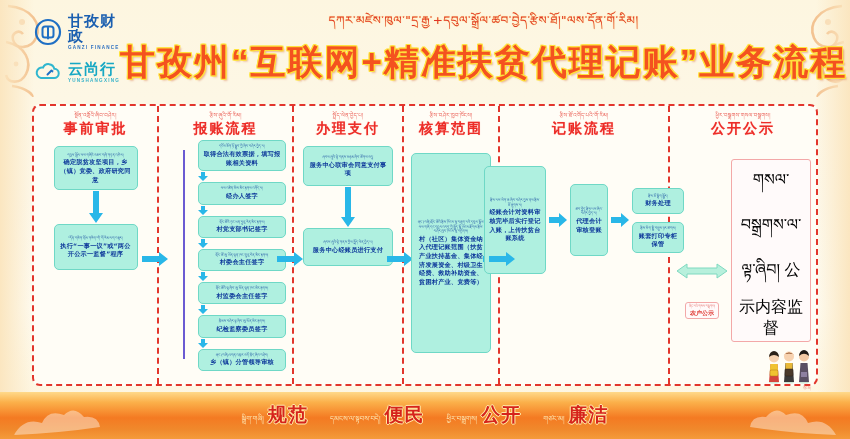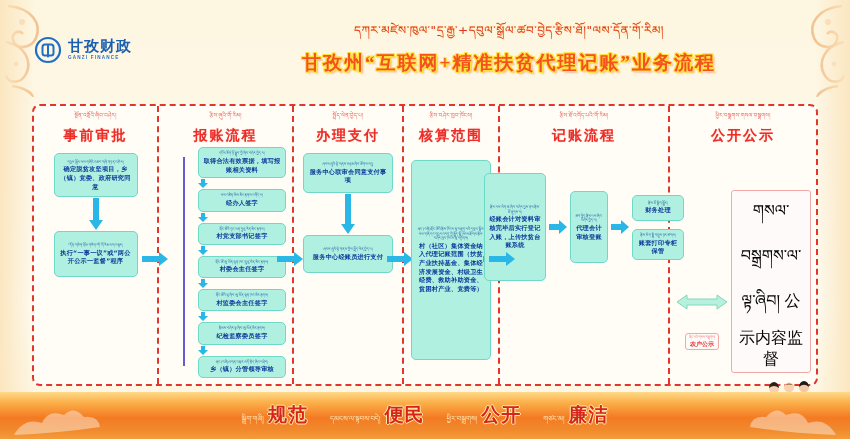--- a/index.html
+++ b/index.html
@@ -55,23 +55,23 @@
   }
   .title-tib {
     font-size: 12px; color: #e0352b; letter-spacing: .5px;
     white-space: nowrap; line-height: 1.1;
     font-family: "DejaVu Sans", sans-serif;
     text-shadow: 0 0 1px #ffd24d;
     transform: scaleY(.92);
   }
   .title-cn {
     margin-top: 12px;
-    font-size: 19px; font-weight: bold; letter-spacing: 2px;
+    font-size: 35px; font-weight: bold; letter-spacing: 2px;
     color: #f4521f; white-space: nowrap;
-    font-family: Liberation Serif, serif;
+    font-family: Liberation Sans, sans-serif;
     text-shadow:
        1px 0 0 #ffe23c, -1px 0 0 #ffe23c, 0 1px 0 #ffe23c, 0 -1px 0 #ffe23c,
        1px 1px 0 #ffe23c, -1px -1px 0 #ffe23c, 1px -1px 0 #ffe23c, -1px 1px 0 #ffe23c,
        2px 2px 2px rgba(200,60,0,.35);
   }
 
   
   .panel {
     position: absolute; left: 32px; top: 104px;
     width: 786px; height: 282px;
@@ -80,36 +80,36 @@
     background: #fffdf6;
     display: flex;
     z-index: 2;
   }
   .col {
     position: relative;
     border-right: 2px dashed #e2352c;
     padding-top: 7px;
     display: flex; flex-direction: column; align-items: center;
   }
-  .col:last-child { border-right: none; gap: 24px; }
+  .col:last-child { border-right: none; }
   .c1 { width: 125px; }
   .c2 { width: 135px; }
   .c3 { width: 110px; }
   .c4 { width: 96px; gap: 8px; }
   .c5 { width: 170px; gap: 21px; }
   .c6 { width: 146px; }
 
   .col-head { text-align: center; line-height: 1; }
   .head-tib {
     font-size: 5.4px; color: #e9574d; letter-spacing: .2px;
     font-family: "DejaVu Sans", sans-serif;
     white-space: nowrap;
   }
   .head-cn {
-    margin-top: 10px;
+    margin-top: 3px;
     font-size: 14px; font-weight: bold; letter-spacing: 2px;
     color: #ec2d28;
     font-family: "DejaVu Sans", "Liberation Sans", sans-serif;
     text-shadow: 0 0 1px #ffb0a8;
   }
 
   
   .box {
     background: #aff0e0;
     border: 1px solid #6fd8c6;
@@ -285,20 +285,33 @@
             <rect x="8.5" y="8.5" width="11" height="11" rx="2.5" fill="none" stroke="#1f6fc4" stroke-width="2"></rect>
             <path d="M14 9.5 V20.5" stroke="#1f6fc4" stroke-width="2" stroke-linecap="round"></path>
           </svg>
         </span>
         <span class="logo-txt">
           <span class="logo-cn">甘孜财政</span>
           <span class="logo-en">GANZI FINANCE</span>
         </span>
       </div>
 
+      <div class="logo-row">
+        <span class="logo-mark">
+          <svg width="28" height="28" viewBox="0 0 28 28">
+            <path d="M7 20 h13 a4.6 4.6 0 0 0 .3-9.2 A6 6 0 0 0 9 9.6 A5.2 5.2 0 0 0 7 20 z" fill="none" stroke="#2fb6cf" stroke-width="2"></path>
+            <path d="M13.5 16.5 l4 -4" stroke="#1f6fc4" stroke-width="2" stroke-linecap="round"></path>
+            <path d="M17 12 l2.5 .6 -.6 2.5 z" fill="#1f6fc4"></path>
+          </svg>
+        </span>
+        <span class="logo-txt">
+          <span class="logo-cn cyan">云尚行</span>
+          <span class="logo-en cyan">YUNSHANGXING</span>
+        </span>
+      </div>
 
     </div>
 
     <div class="title-wrap">
       <div class="title-tib">དཀར་མཛེས་ཁུལ་"དྲ་རྒྱ་+དབུལ་སྒྲོལ་ཚབ་བྱེད་རྩིས་ཐོ།"ལས་དོན་གོ་རིམ།</div>
       <div class="title-cn">甘孜州“互联网+精准扶贫代理记账”业务流程</div>
     </div>
   </div>
 
   <div class="panel">

